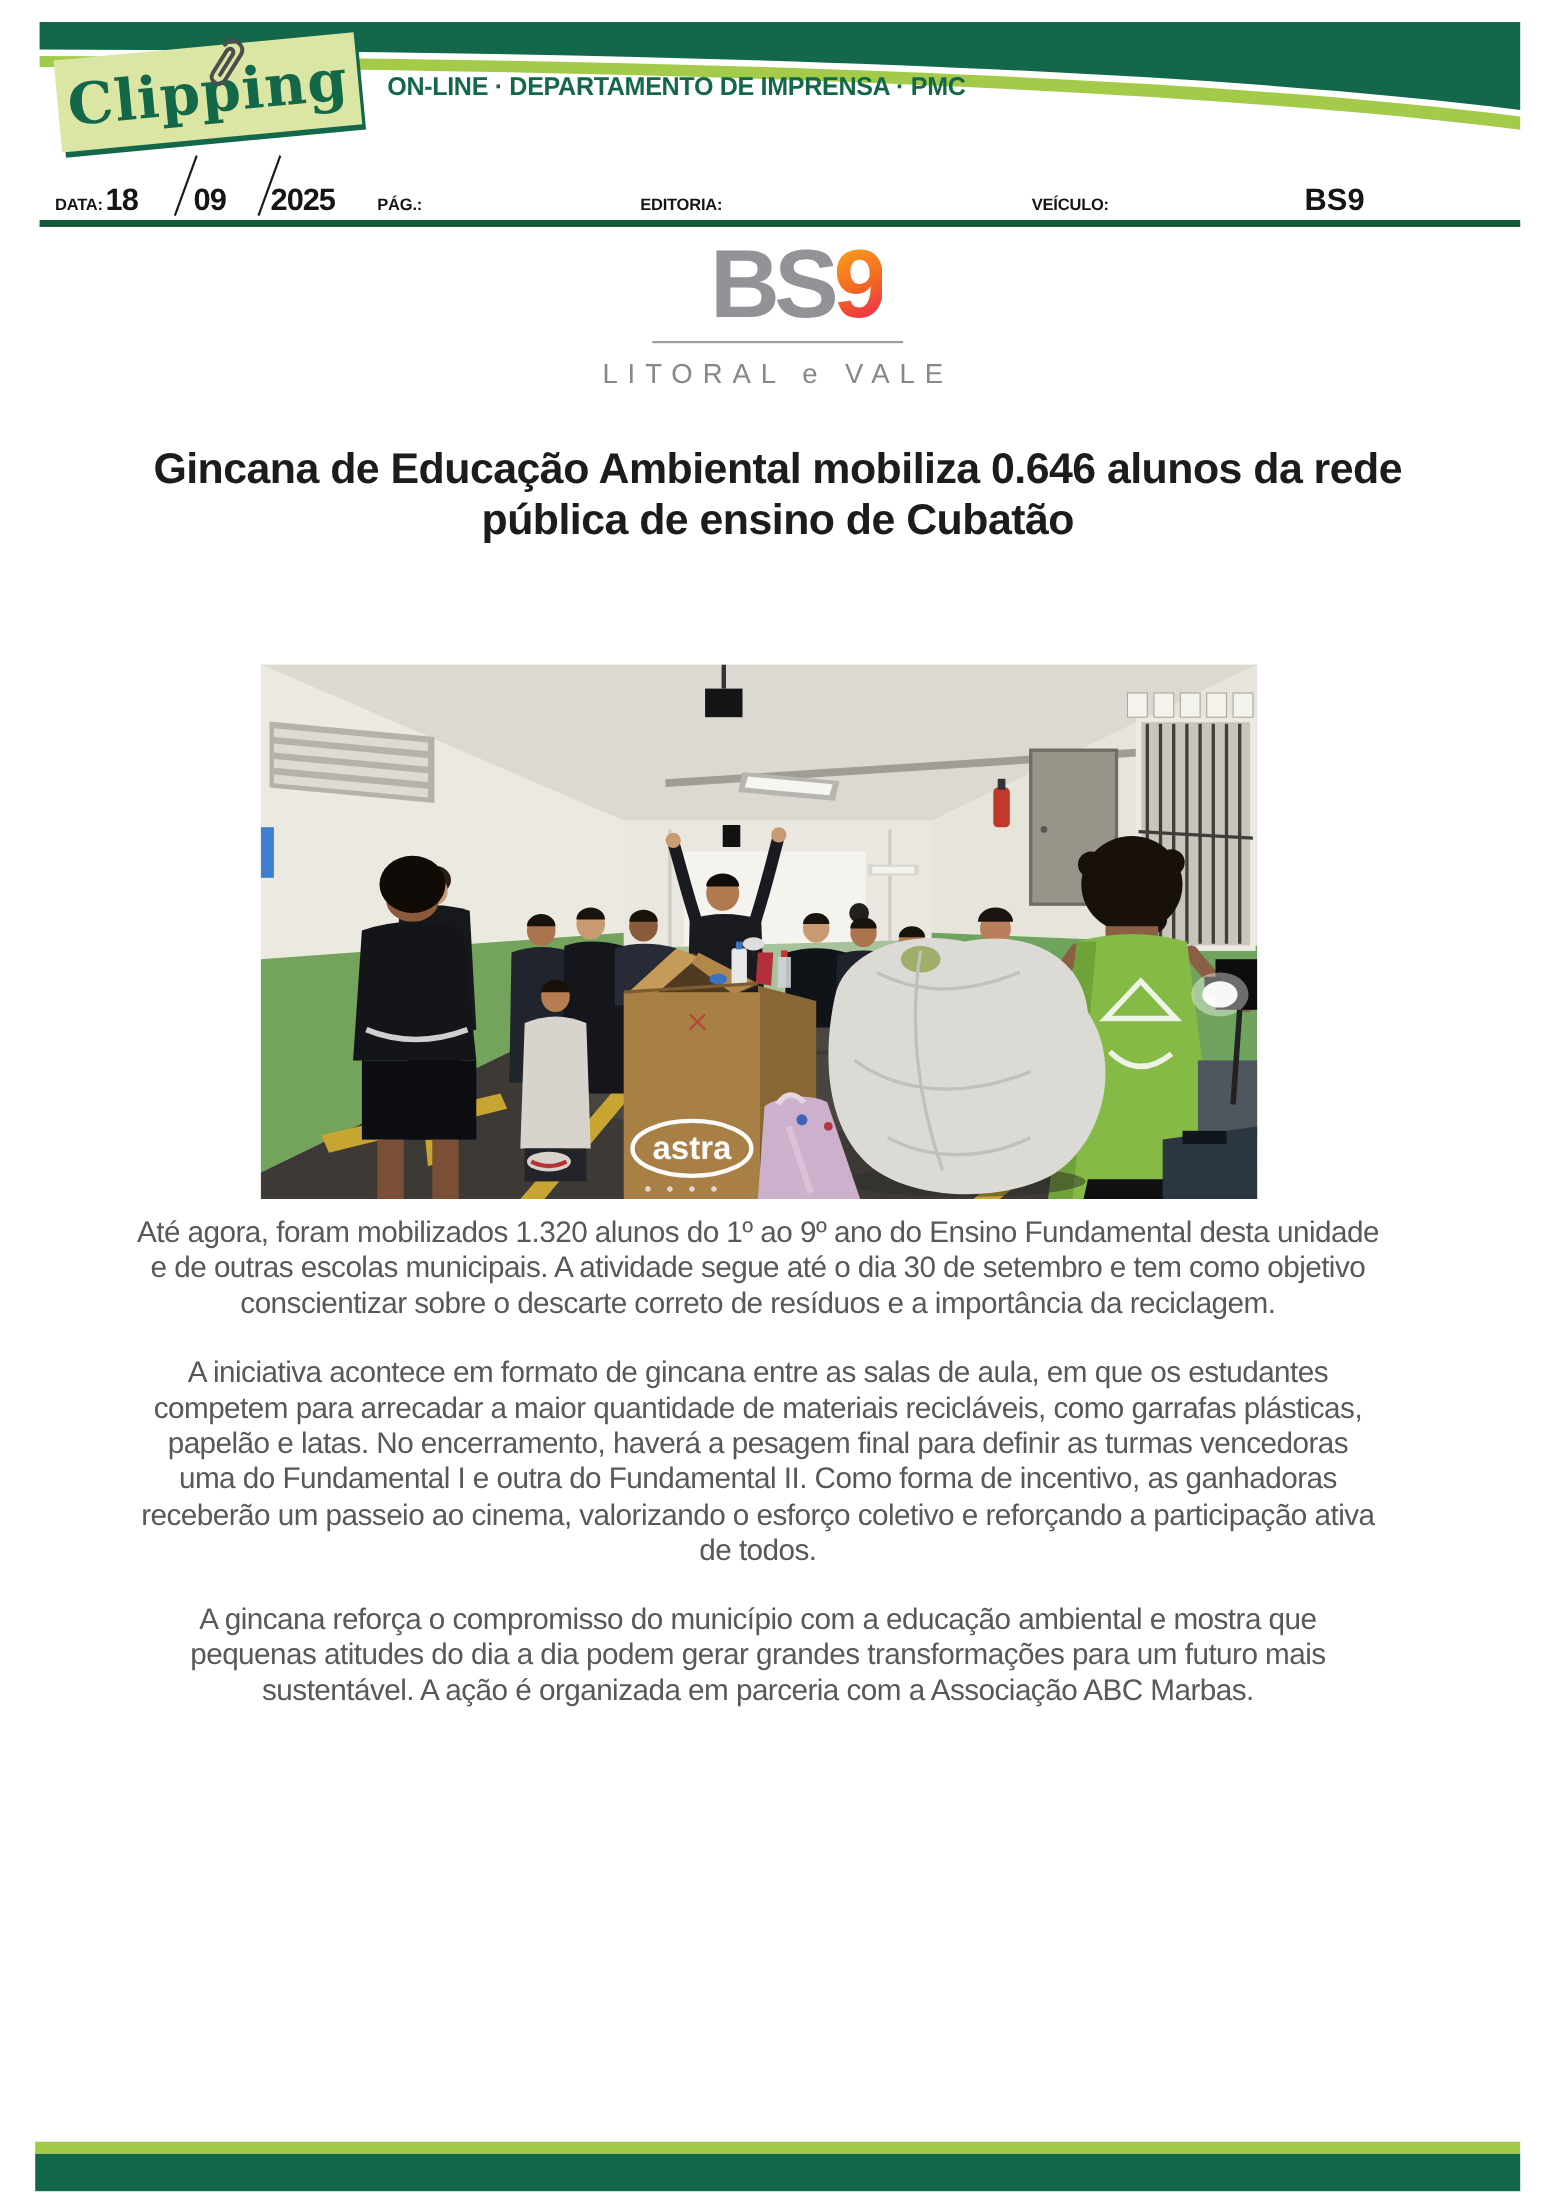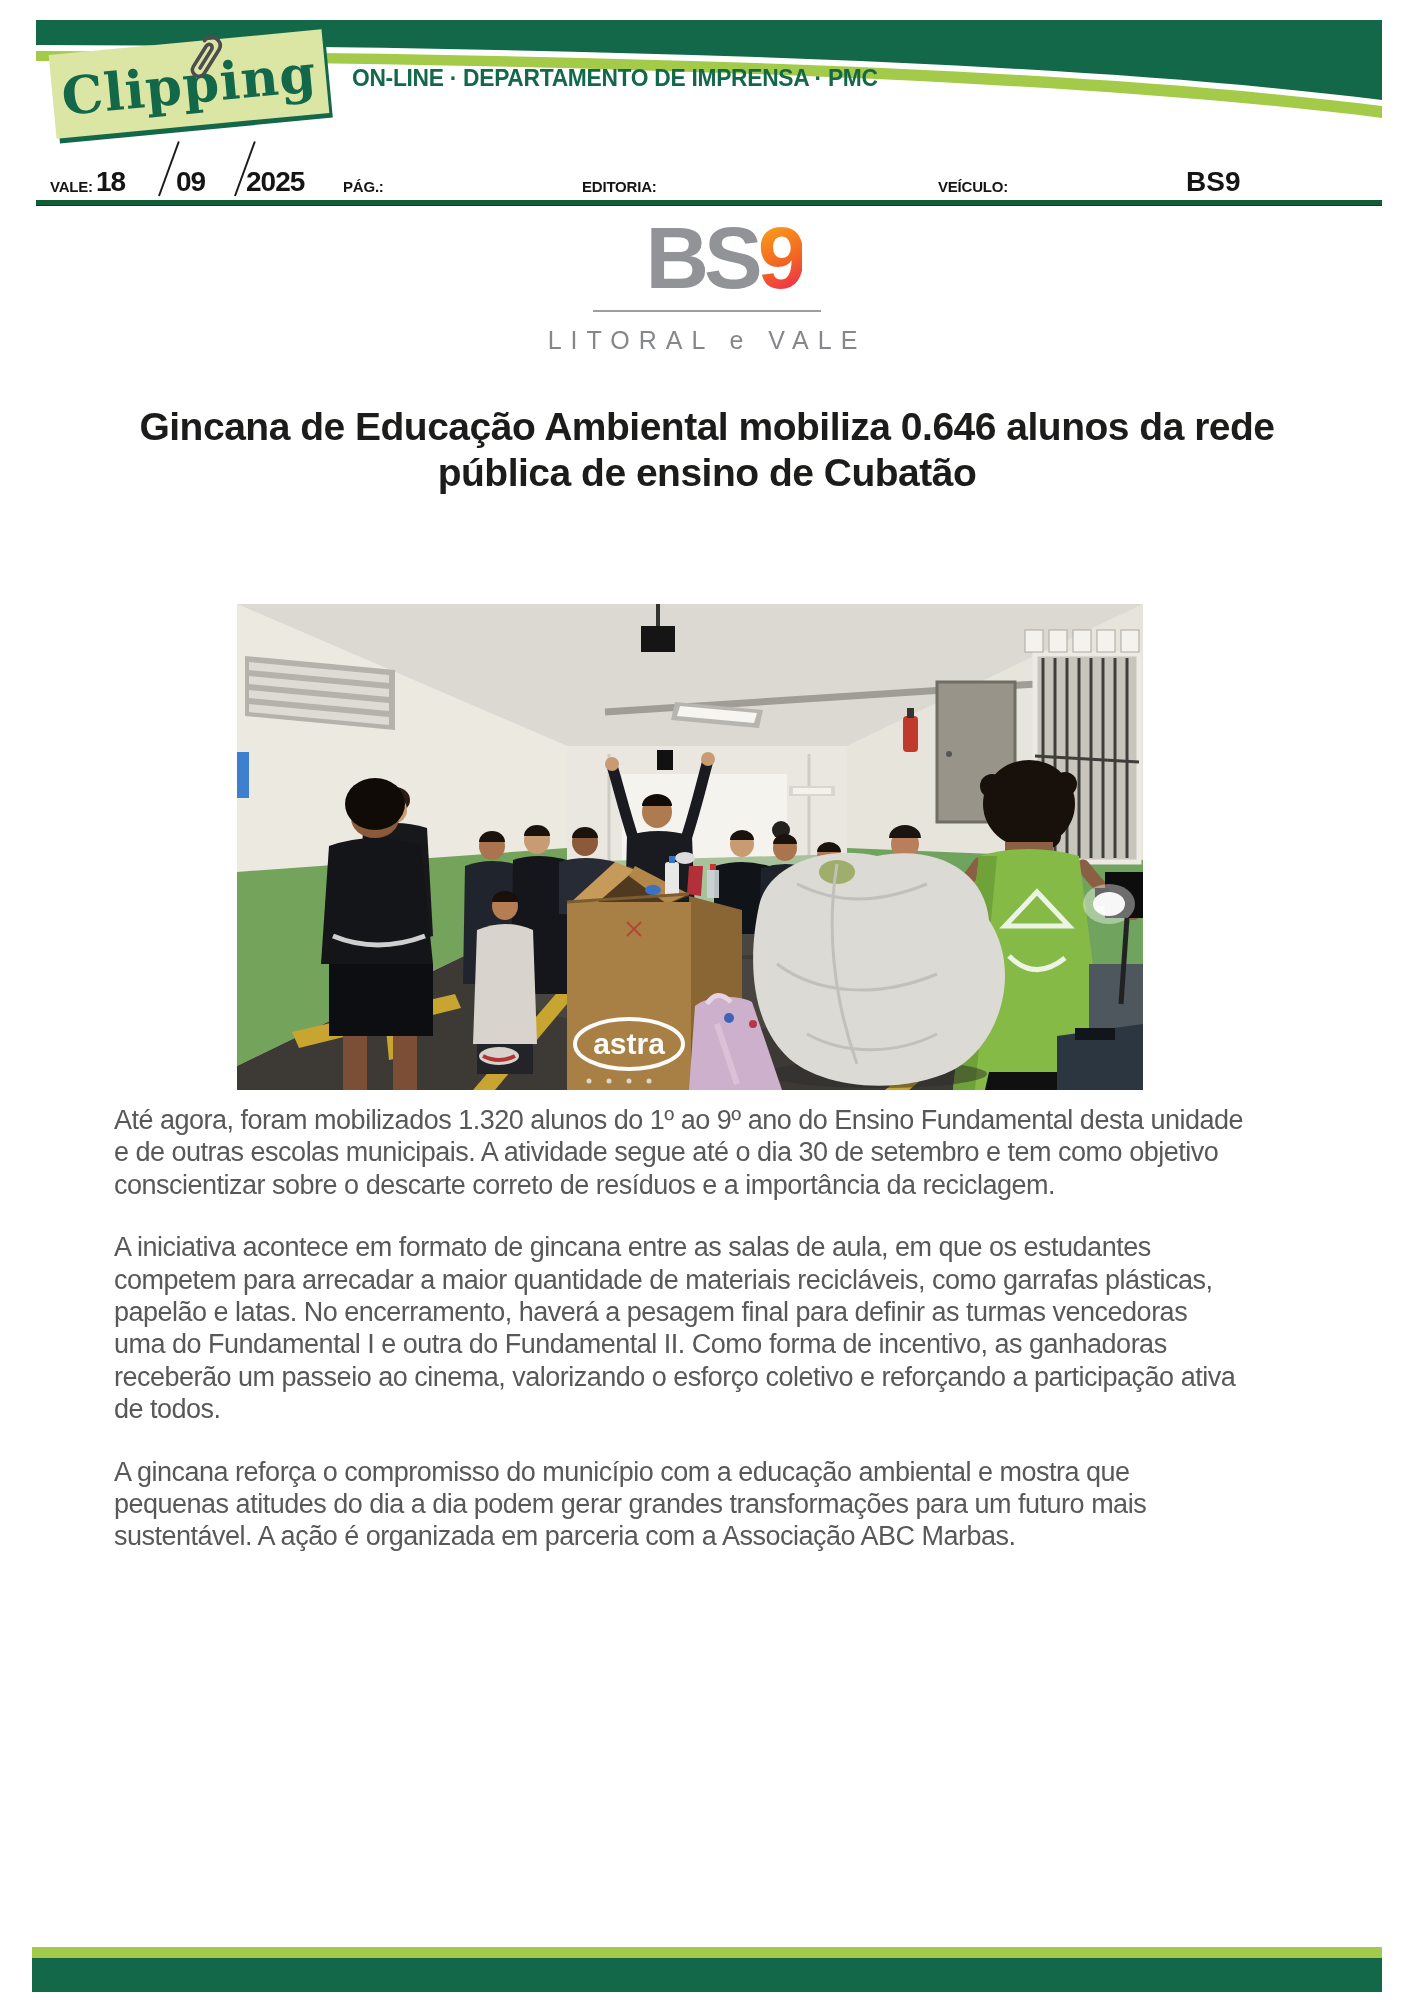--- a/index.html
+++ b/index.html
@@ -37,21 +37,21 @@
           -webkit-background-clip:text;background-clip:text;color:transparent;}
   .logo-rule{width:228px;height:2px;background:#9c9ea1;margin:10px auto 14px auto;}
   .logo-tagline{font-size:25px;color:#85878a;letter-spacing:9px;}
   
   .headline{position:absolute;left:132px;top:404px;width:1150px;margin:0;text-align:center;
             font-size:39px;font-weight:bold;color:var(--headline-black,#1c1c1b);
             line-height:1.17;letter-spacing:-0.5px;}
   .deck{position:absolute;left:197px;top:512px;width:1020px;margin:0;text-align:center;
         font-size:22px;color:var(--deck-gray,#828487);line-height:1.3;letter-spacing:-0.2px;}
   .photo{position:absolute;left:237px;top:604px;width:906px;height:486px;display:block;}
-  .body-text{position:absolute;left:114px;top:1104px;width:1130px;}
+  .body-text{position:absolute;left:124px;top:1104px;width:1130px;text-align:center;}
   .body-text p{margin:0 0 30px 0;font-size:27px;line-height:1.2;
                color:var(--body-gray,#58585a);letter-spacing:-0.5px;}
   .url{position:absolute;left:117px;top:1834px;width:1180px;display:block;text-align:center;
        font-size:26px;font-weight:bold;color:var(--url-green,#1d6b40);line-height:1.5;
        text-decoration:none;word-wrap:break-word;}
   
   .bar-light{position:absolute;left:32px;top:1947px;width:1350px;height:11px;
              background:var(--light-green,#a4ca49);}
   .bar-dark{position:absolute;left:32px;top:1958px;width:1350px;height:34px;
             background:var(--dark-green,#14684a);}
@@ -69,21 +69,21 @@
   <div class="sticker">
     <span class="sticker-text">Clipping</span>
   </div>
   <svg class="paperclip" viewBox="0 0 40 60" aria-hidden="true">
     <path d="M12 18 C12 8 28 8 28 18 L28 44 C28 52 16 52 16 44 L16 22 C16 17 22 17 22 22 L22 42" fill="none" stroke="#4d4d4d" stroke-width="3.4" stroke-linecap="round"></path>
   </svg>
 
   <div class="dept">ON-LINE · DEPARTAMENTO DE IMPRENSA · PMC</div>
 
   <div class="meta">
-    <span class="m-label" style="left:14px">VALE:</span>
+    <span class="m-label" style="left:14px">DATA:</span>
     <span class="m-num" style="left:60px">18</span>
     <i class="m-slash" style="left:122px"></i>
     <span class="m-num" style="left:140px">09</span>
     <i class="m-slash" style="left:198px"></i>
     <span class="m-num" style="left:210px">2025</span>
     <span class="m-label" style="left:307px">PÁG.:</span>
     <span class="m-label" style="left:546px">EDITORIA:</span>
     <span class="m-label" style="left:902px">VEÍCULO:</span>
     <span class="m-value" style="left:1150px">BS9</span>
   </div>

